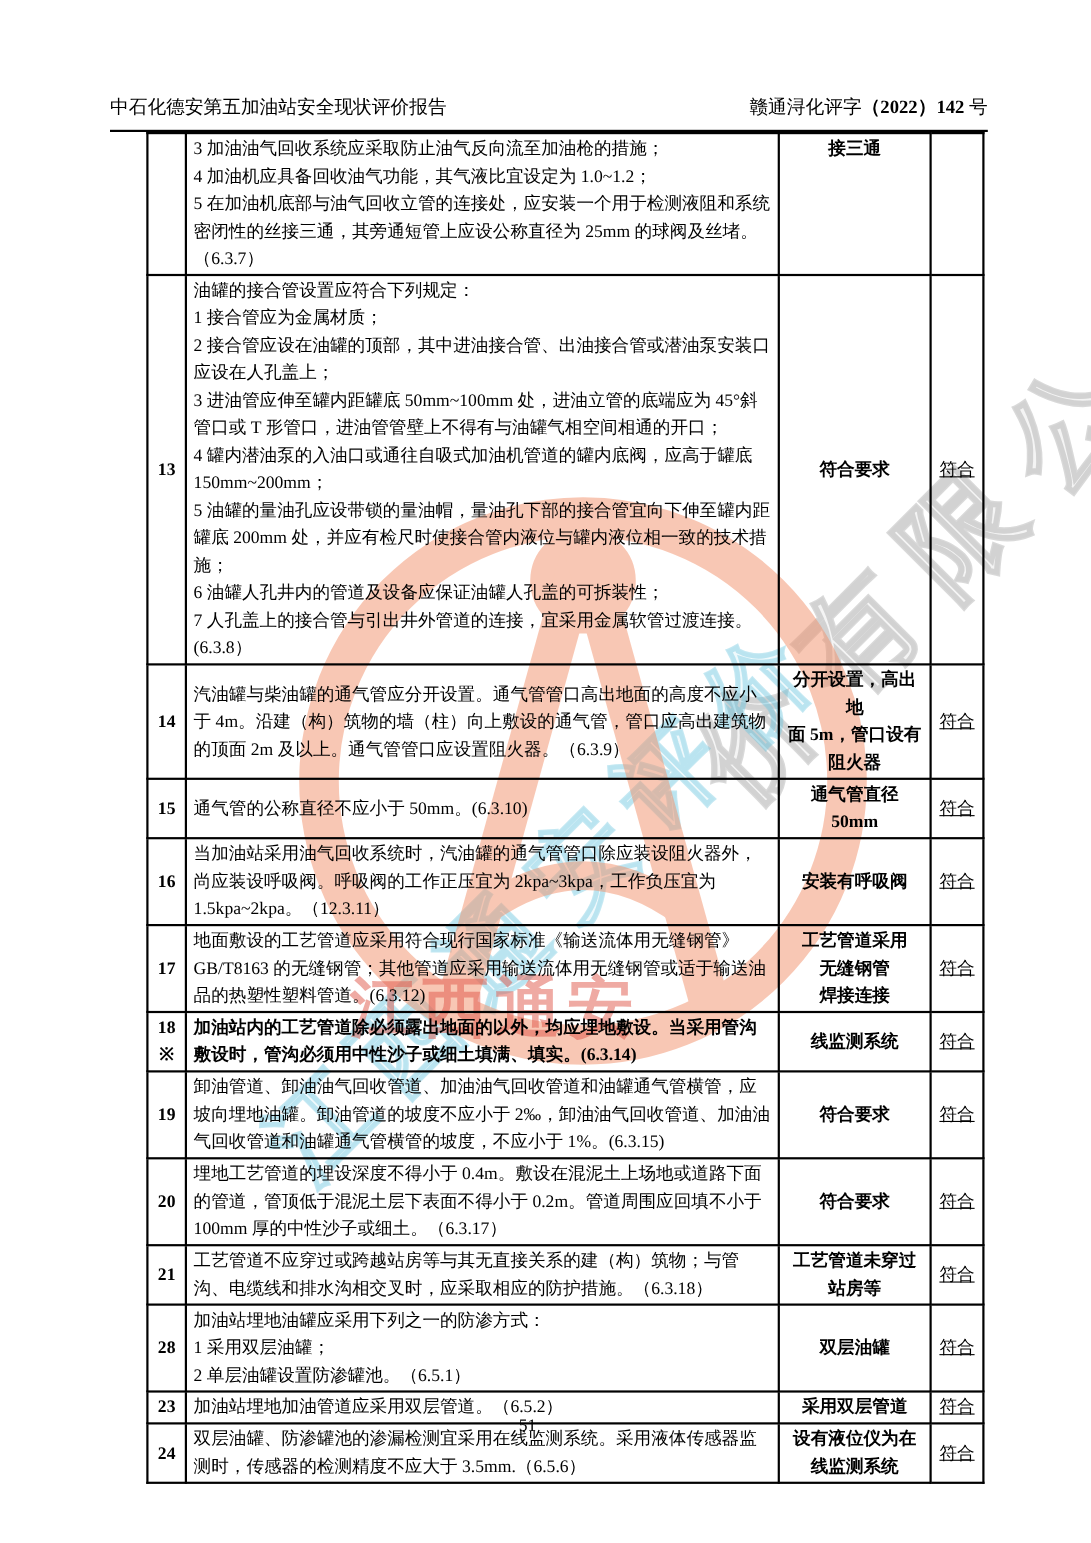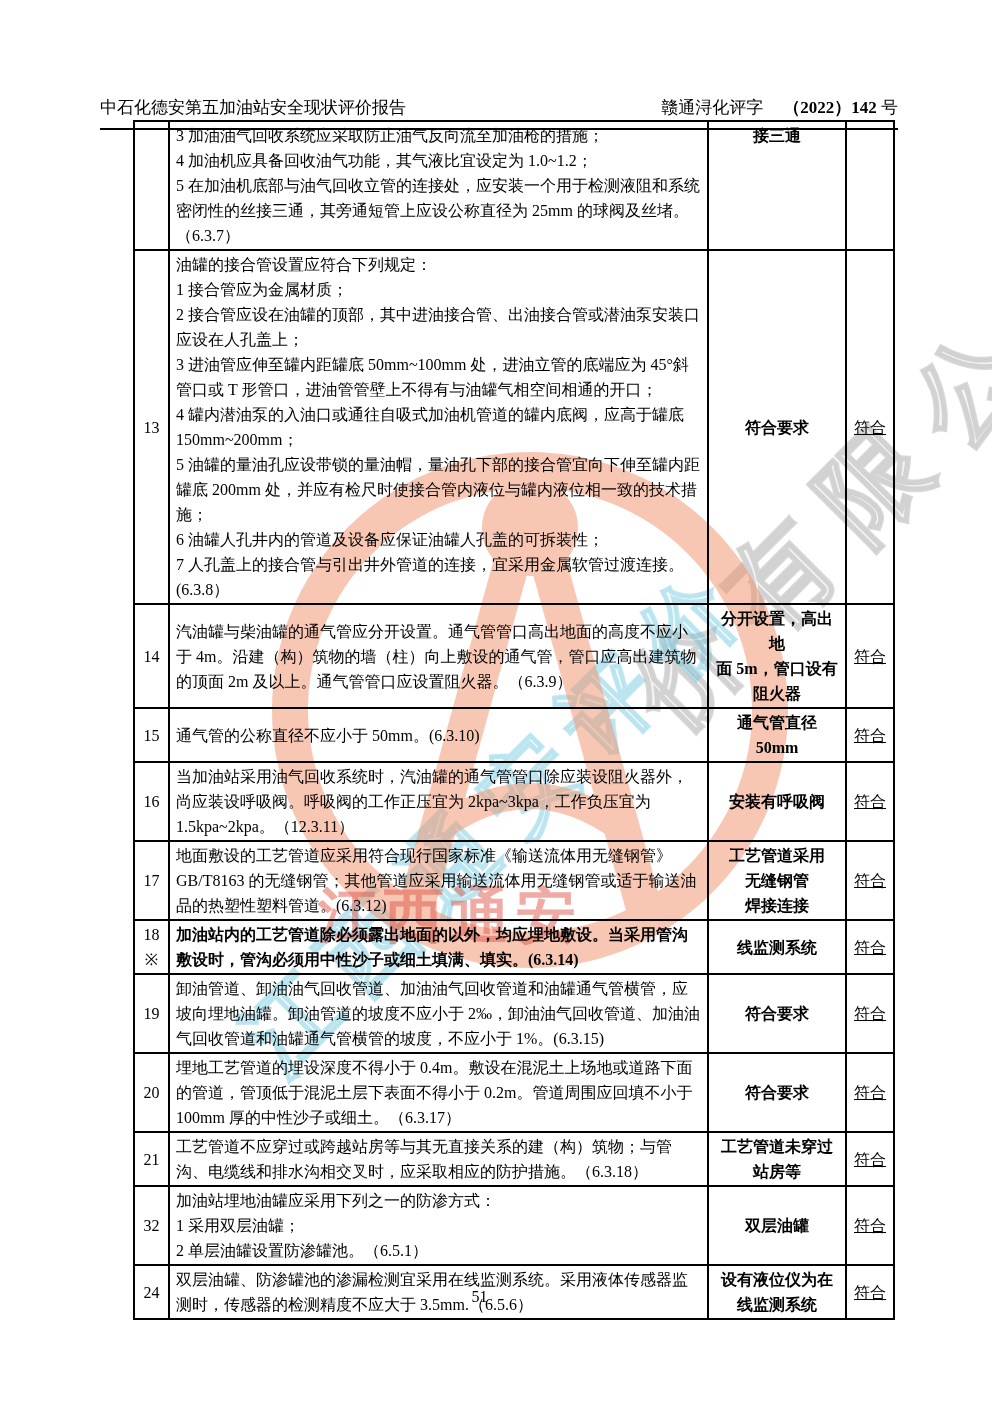--- a/index.html
+++ b/index.html
@@ -3,39 +3,39 @@
 <meta charset="utf-8">
 <style>
   html,body{margin:0;padding:0;background:#e8e8e8;}
   .page{
     position:relative;width:992px;height:1403px;background:#ffffff;
     overflow:hidden;margin:0 auto;
     font-family:"Liberation Serif","DejaVu Serif",serif;color:#000;
   }
   
   .header{
-    position:absolute;left:100px;top:96px;width:798px;
+    position:absolute;left:100px;top:86px;width:798px;
     display:flex;justify-content:space-between;align-items:flex-end;
     font-size:17px;border-bottom:2px solid #000;padding-bottom:9px;
     z-index:2;
   }
-  .hdr-right b{font-family:"Liberation Serif",serif;margin-left:20px;}
+  .hdr-right b{font-family:"Liberation Serif",serif;}
   
   table.comp{
     position:absolute;left:133px;top:120px;width:760px;
     border-collapse:collapse;table-layout:fixed;z-index:2;
     background:transparent;
   }
   table.comp td{
     border:2px solid #000;
     font-size:16px;line-height:25px;
     padding:1px 6px;vertical-align:middle;
     white-space:pre-wrap;word-break:break-word;
   }
-  td.num{text-align:center;padding:1px 0;}
+  td.num{text-align:center;padding:1px 0;font-weight:bold;}
   td.content{text-align:left;margin-top:23px;}
   td.eval{text-align:center;font-weight:bold;}
   td.eval.top{vertical-align:top;}
   td.concl{text-align:center;text-decoration:underline;}
   tr.bold td.content{font-weight:bold;font-family:Liberation Serif, serif;}
   
   .pageno{
     position:absolute;left:0;top:1288px;width:959px;text-align:center;
     font-size:16px;z-index:2;
   }
@@ -163,25 +163,31 @@
           <td class="concl">符合</td>
         </tr>
         <tr>
           <td class="num">21</td>
           <td class="content">工艺管道不应穿过或跨越站房等与其无直接关系的建（构）筑物；与管沟、电缆线和排水沟相交叉时，应采取相应的防护措施。（6.3.18）</td>
           <td class="eval">工艺管道未穿过
 站房等</td>
           <td class="concl">符合</td>
         </tr>
         <tr>
-          <td class="num">32</td>
+          <td class="num">28</td>
           <td class="content">加油站埋地油罐应采用下列之一的防渗方式：
 1 采用双层油罐；
 2 单层油罐设置防渗罐池。（6.5.1）</td>
           <td class="eval">双层油罐</td>
+          <td class="concl">符合</td>
+        </tr>
+        <tr>
+          <td class="num">23</td>
+          <td class="content">加油站埋地加油管道应采用双层管道。（6.5.2）</td>
+          <td class="eval">采用双层管道</td>
           <td class="concl">符合</td>
         </tr>
         <tr>
           <td class="num">24</td>
           <td class="content">双层油罐、防渗罐池的渗漏检测宜采用在线监测系统。采用液体传感器监测时，传感器的检测精度不应大于 3.5mm.（6.5.6）</td>
           <td class="eval">设有液位仪为在
 线监测系统</td>
           <td class="concl">符合</td>
         </tr>
       </tbody>

